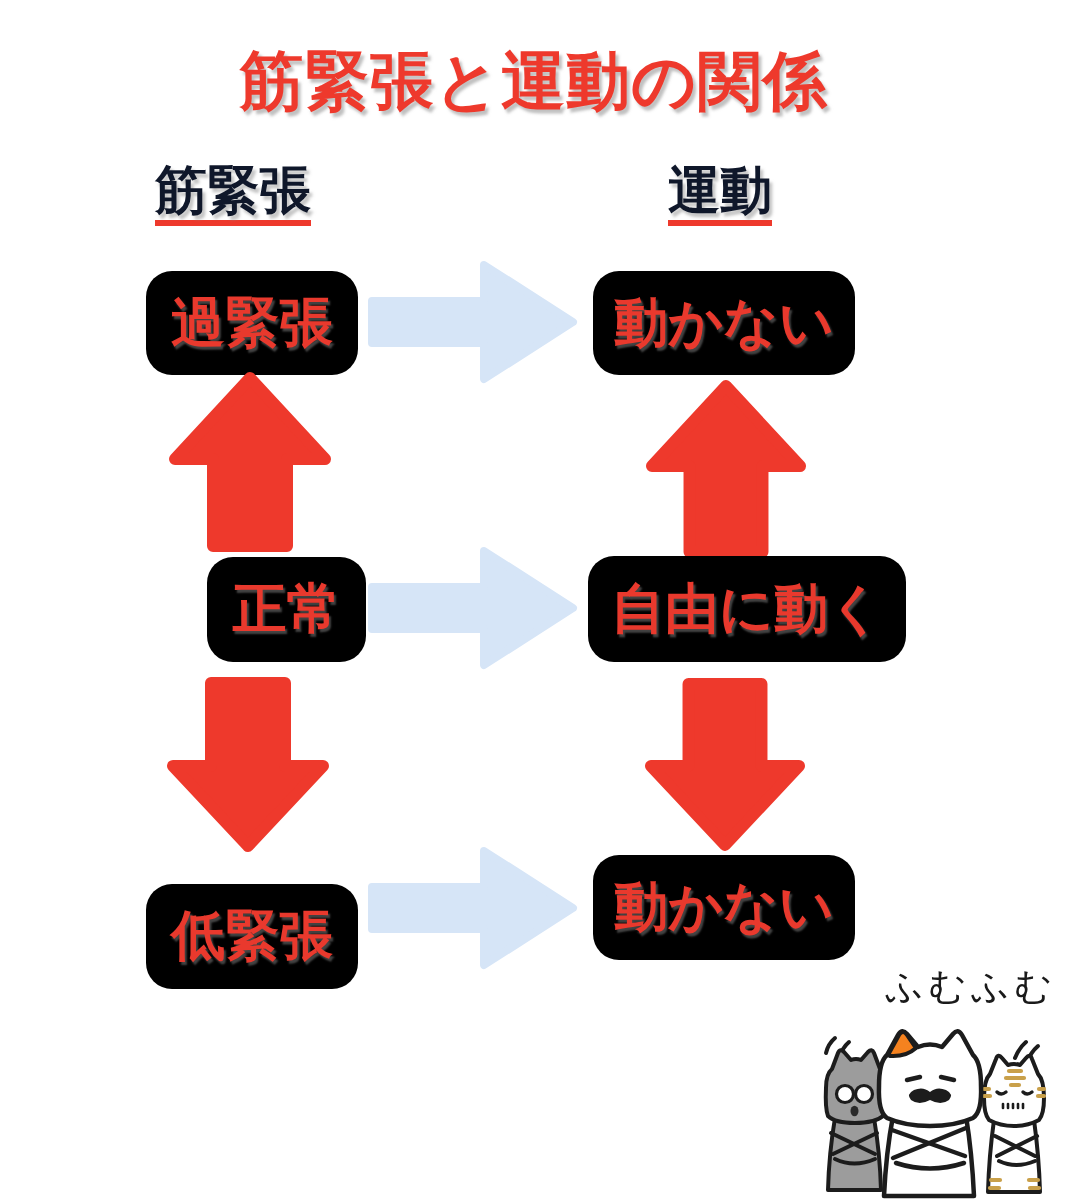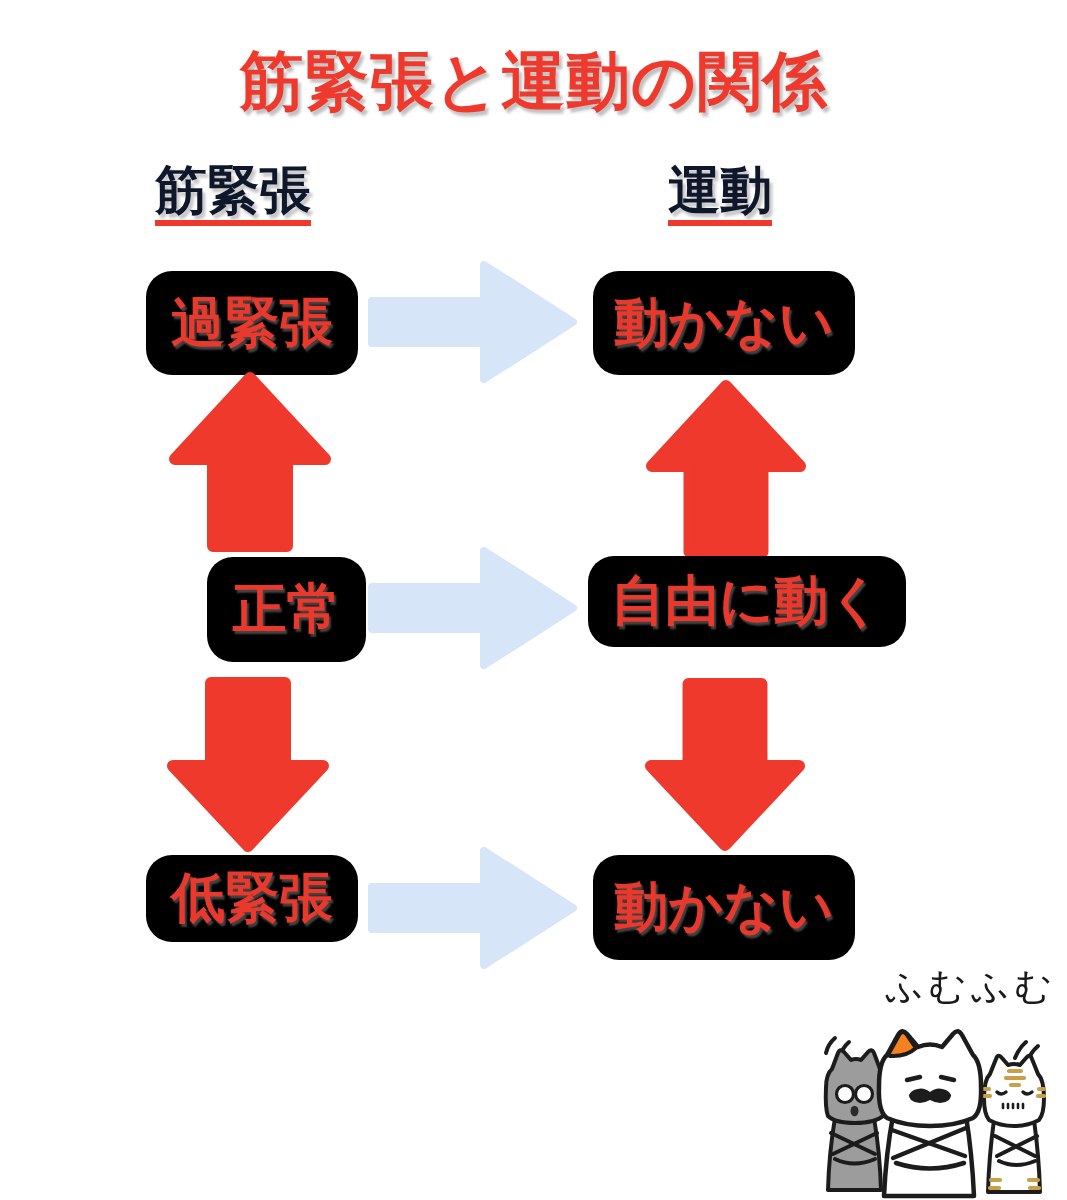--- a/index.html
+++ b/index.html
@@ -41,22 +41,22 @@
   }
   .box span{
     font-size:54px;font-weight:800;
     color:#e9392d;
     text-shadow:2px 3px 2px rgba(150,150,150,.45);
     white-space:nowrap;
   }
   .b1{left:146px;top:271px;width:212px;height:104px;}
   .b2{left:593px;top:271px;width:262px;height:104px;}
   .b3{left:171px;top:557px;width:159px;height:105px;margin-left:36px;}
-  .b4{left:588px;top:556px;width:318px;height:91px;text-align:center;}
-  .b5{left:146px;top:855px;width:212px;height:87px;}
+  .b4{left:588px;top:556px;width:318px;height:106px;text-align:center;}
+  .b5{left:146px;top:884px;width:212px;height:105px;}
   .b6{left:593px;top:855px;width:262px;height:105px;}
   .arrow{position:absolute;}
   .ar1{left:366px;top:257px;}
   .ar2{left:366px;top:543px;}
   .ar3{left:366px;top:843px;}
   .aul{left:168px;top:371px;}
   .aur{left:645px;top:379px;}
   .adl{left:166px;top:676px;}
   .adr{left:644px;top:676px;}
   .mascot{position:absolute;left:795px;top:958px;width:272px;height:242px;}

